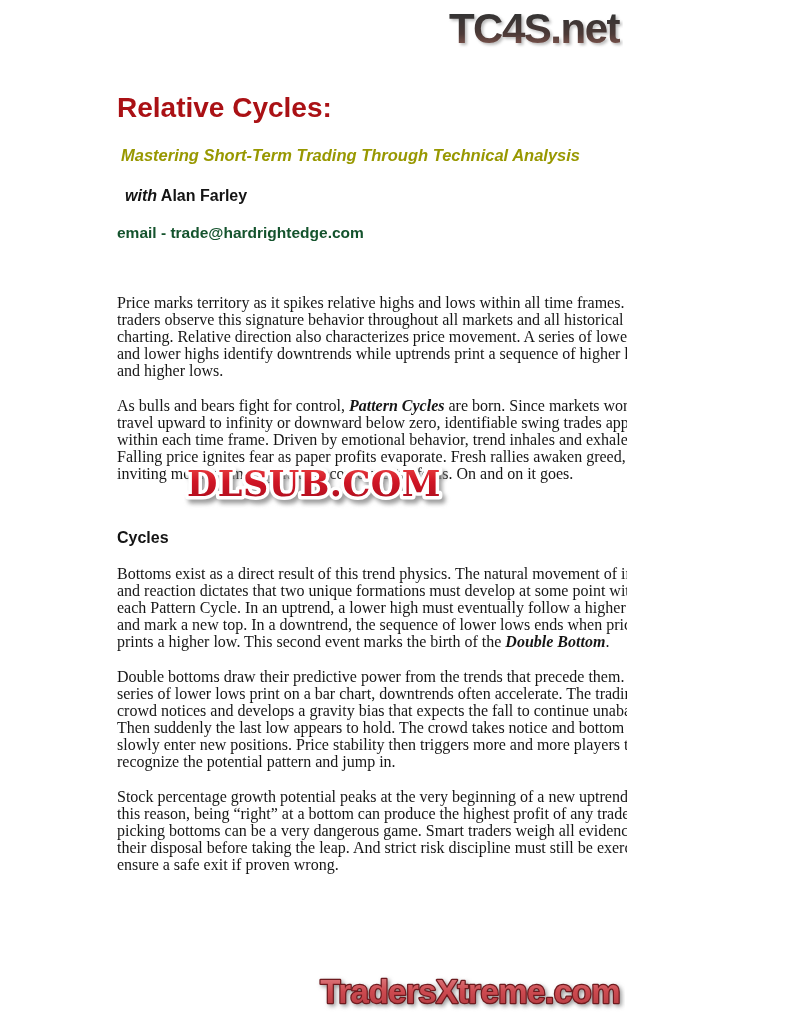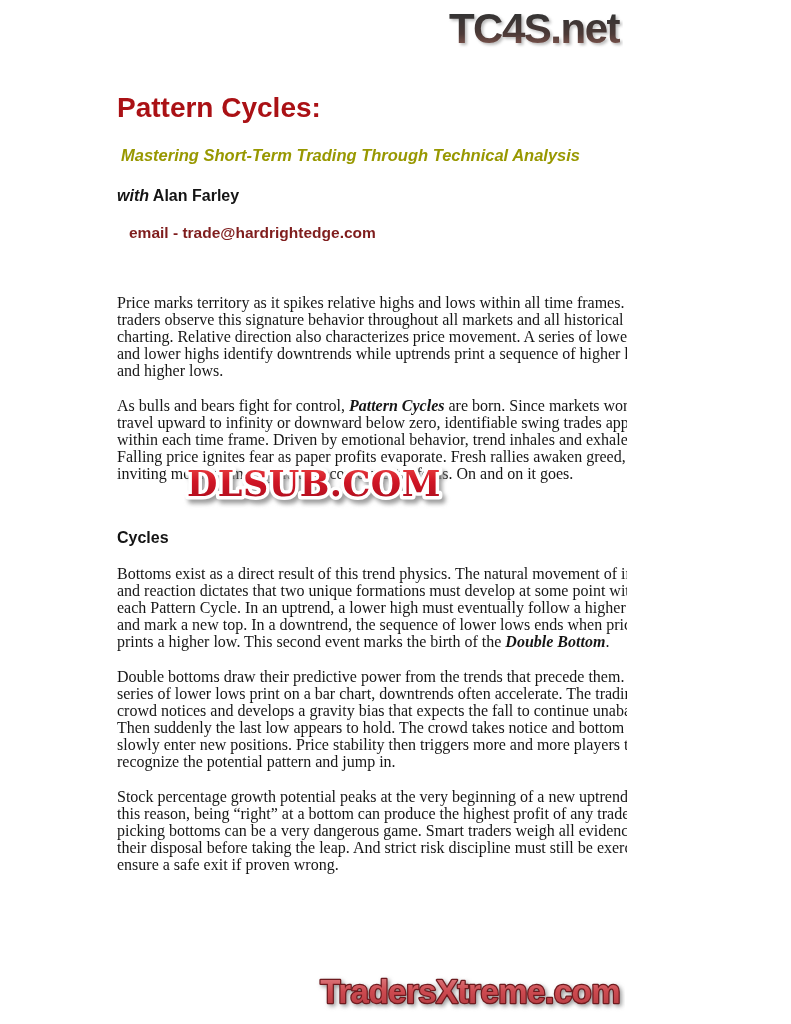--- a/index.html
+++ b/index.html
@@ -29,35 +29,35 @@
   .subtitle {
     margin: 23px 0 0 4px;
     font-family: "Liberation Sans", sans-serif;
     font-weight: bold;
     font-style: italic;
     font-size: 16.5px;
     line-height: 19px;
     color: #989800;
   }
   .byline {
-    margin: 21px 0 0 0;
+    margin: 21px 0 0 8px;
     font-family: "Liberation Sans", sans-serif;
     font-weight: bold;
     font-size: 16px;
     line-height: 19px;
     color: #141414;
   }
   .byline .with { font-style: italic; }
   .email {
-    margin: 19px 0 0 12px;
+    margin: 19px 0 0 0;
     font-family: "Liberation Sans", sans-serif;
     font-weight: bold;
     font-size: 15.5px;
     line-height: 18px;
-    color: #7f1d1d;
+    color: #14532d;
   }
   p.body-para {
     margin: 18px 0 0 0;
     font-size: 16px;
     line-height: 17px;
     color: #161616;
   }
   p.first-para { margin-top: 52px; }
   .inline-em { font-weight: bold; font-style: italic; }
   .section-heading {
@@ -98,21 +98,21 @@
           <stop offset="0.62" stop-color="#4c3a37"></stop>
           <stop offset="1" stop-color="#9a6258"></stop>
         </linearGradient>
       </defs>
       <text x="220" y="43" text-anchor="end" font-family="Liberation Sans, sans-serif" font-weight="bold" font-size="42" letter-spacing="-1.5" fill="url(#gradTc4s)" style="filter: drop-shadow(2px 2px 1.5px rgba(170,170,170,0.8));">TC4S.net</text>
     </svg>
   </div>
 
   <div class="content">
 
-    <h1 class="title">Pattern Cycles:</h1>
+    <h1 class="title">Relative Cycles:</h1>
 
     <h2 class="subtitle">Mastering Short-Term Trading Through Technical Analysis</h2>
 
     <div class="byline"><span class="with">with</span> <span>Alan Farley</span></div>
 
     <div class="email">email - trade@hardrightedge.com</div>
 
     <p class="body-para first-para">Price marks territory as it spikes relative highs and lows within all time frames. Skilled traders observe this signature behavior throughout all markets and all historical charting. Relative direction also characterizes price movement. A series of lower lows and lower highs identify downtrends while uptrends print a sequence of higher highs and higher lows.</p>
 
     <p class="body-para"><span>As bulls and bears fight for control, </span><span class="inline-em">Pattern Cycles</span><span> are born. Since markets won’t travel upward to infinity or downward below zero, identifiable swing trades appear within each time frame. Driven by emotional behavior, trend inhales and exhales. Falling price ignites fear as paper profits evaporate. Fresh rallies awaken greed, inviting momentum players to become greater fools. On and on it goes.</span></p>

